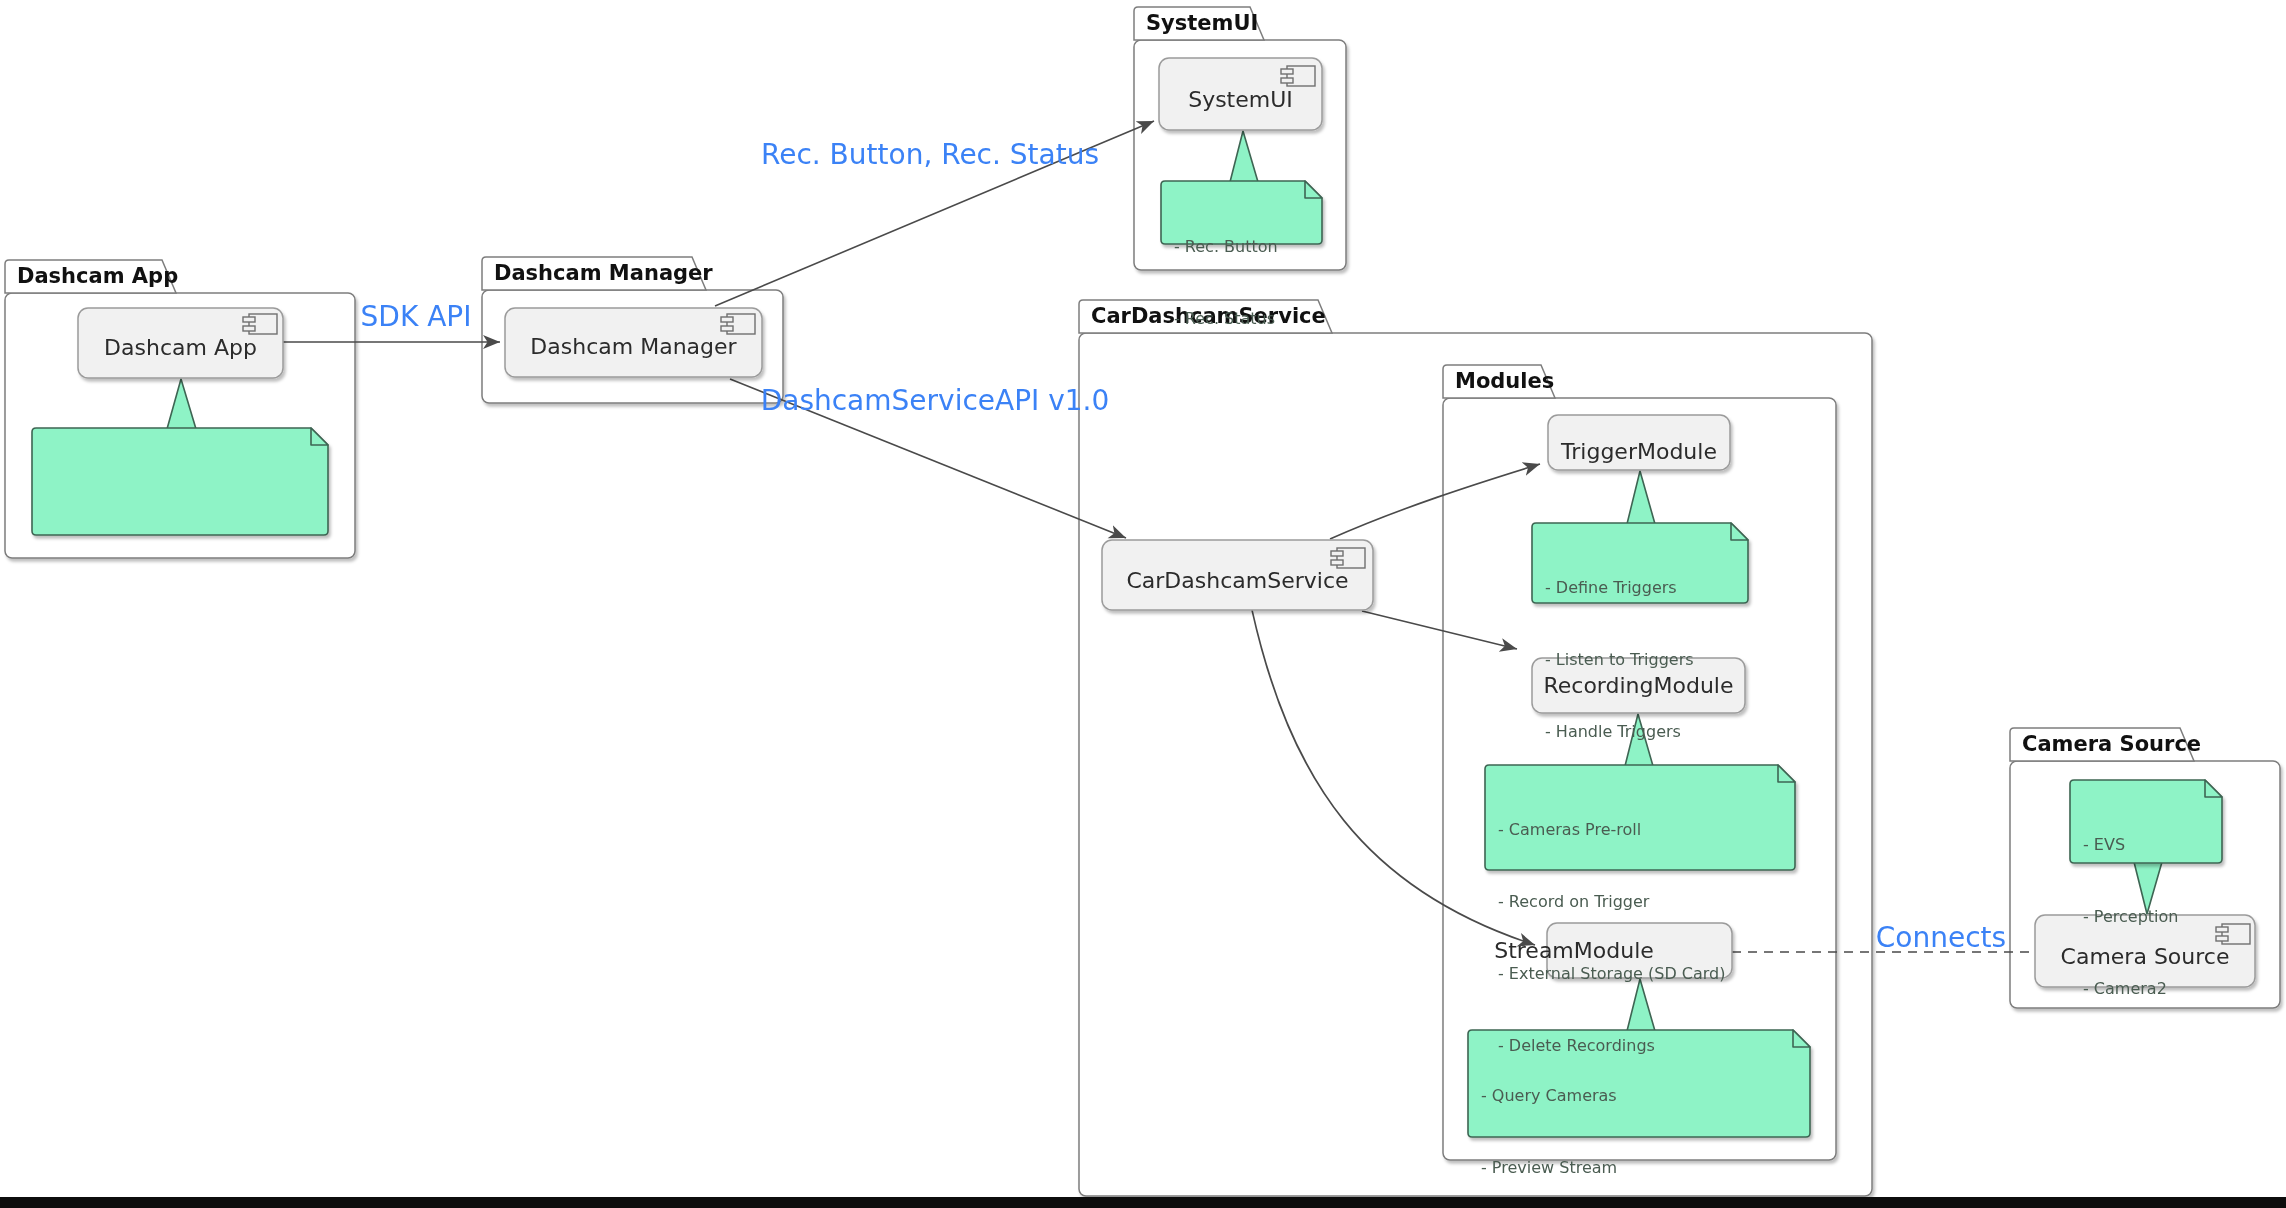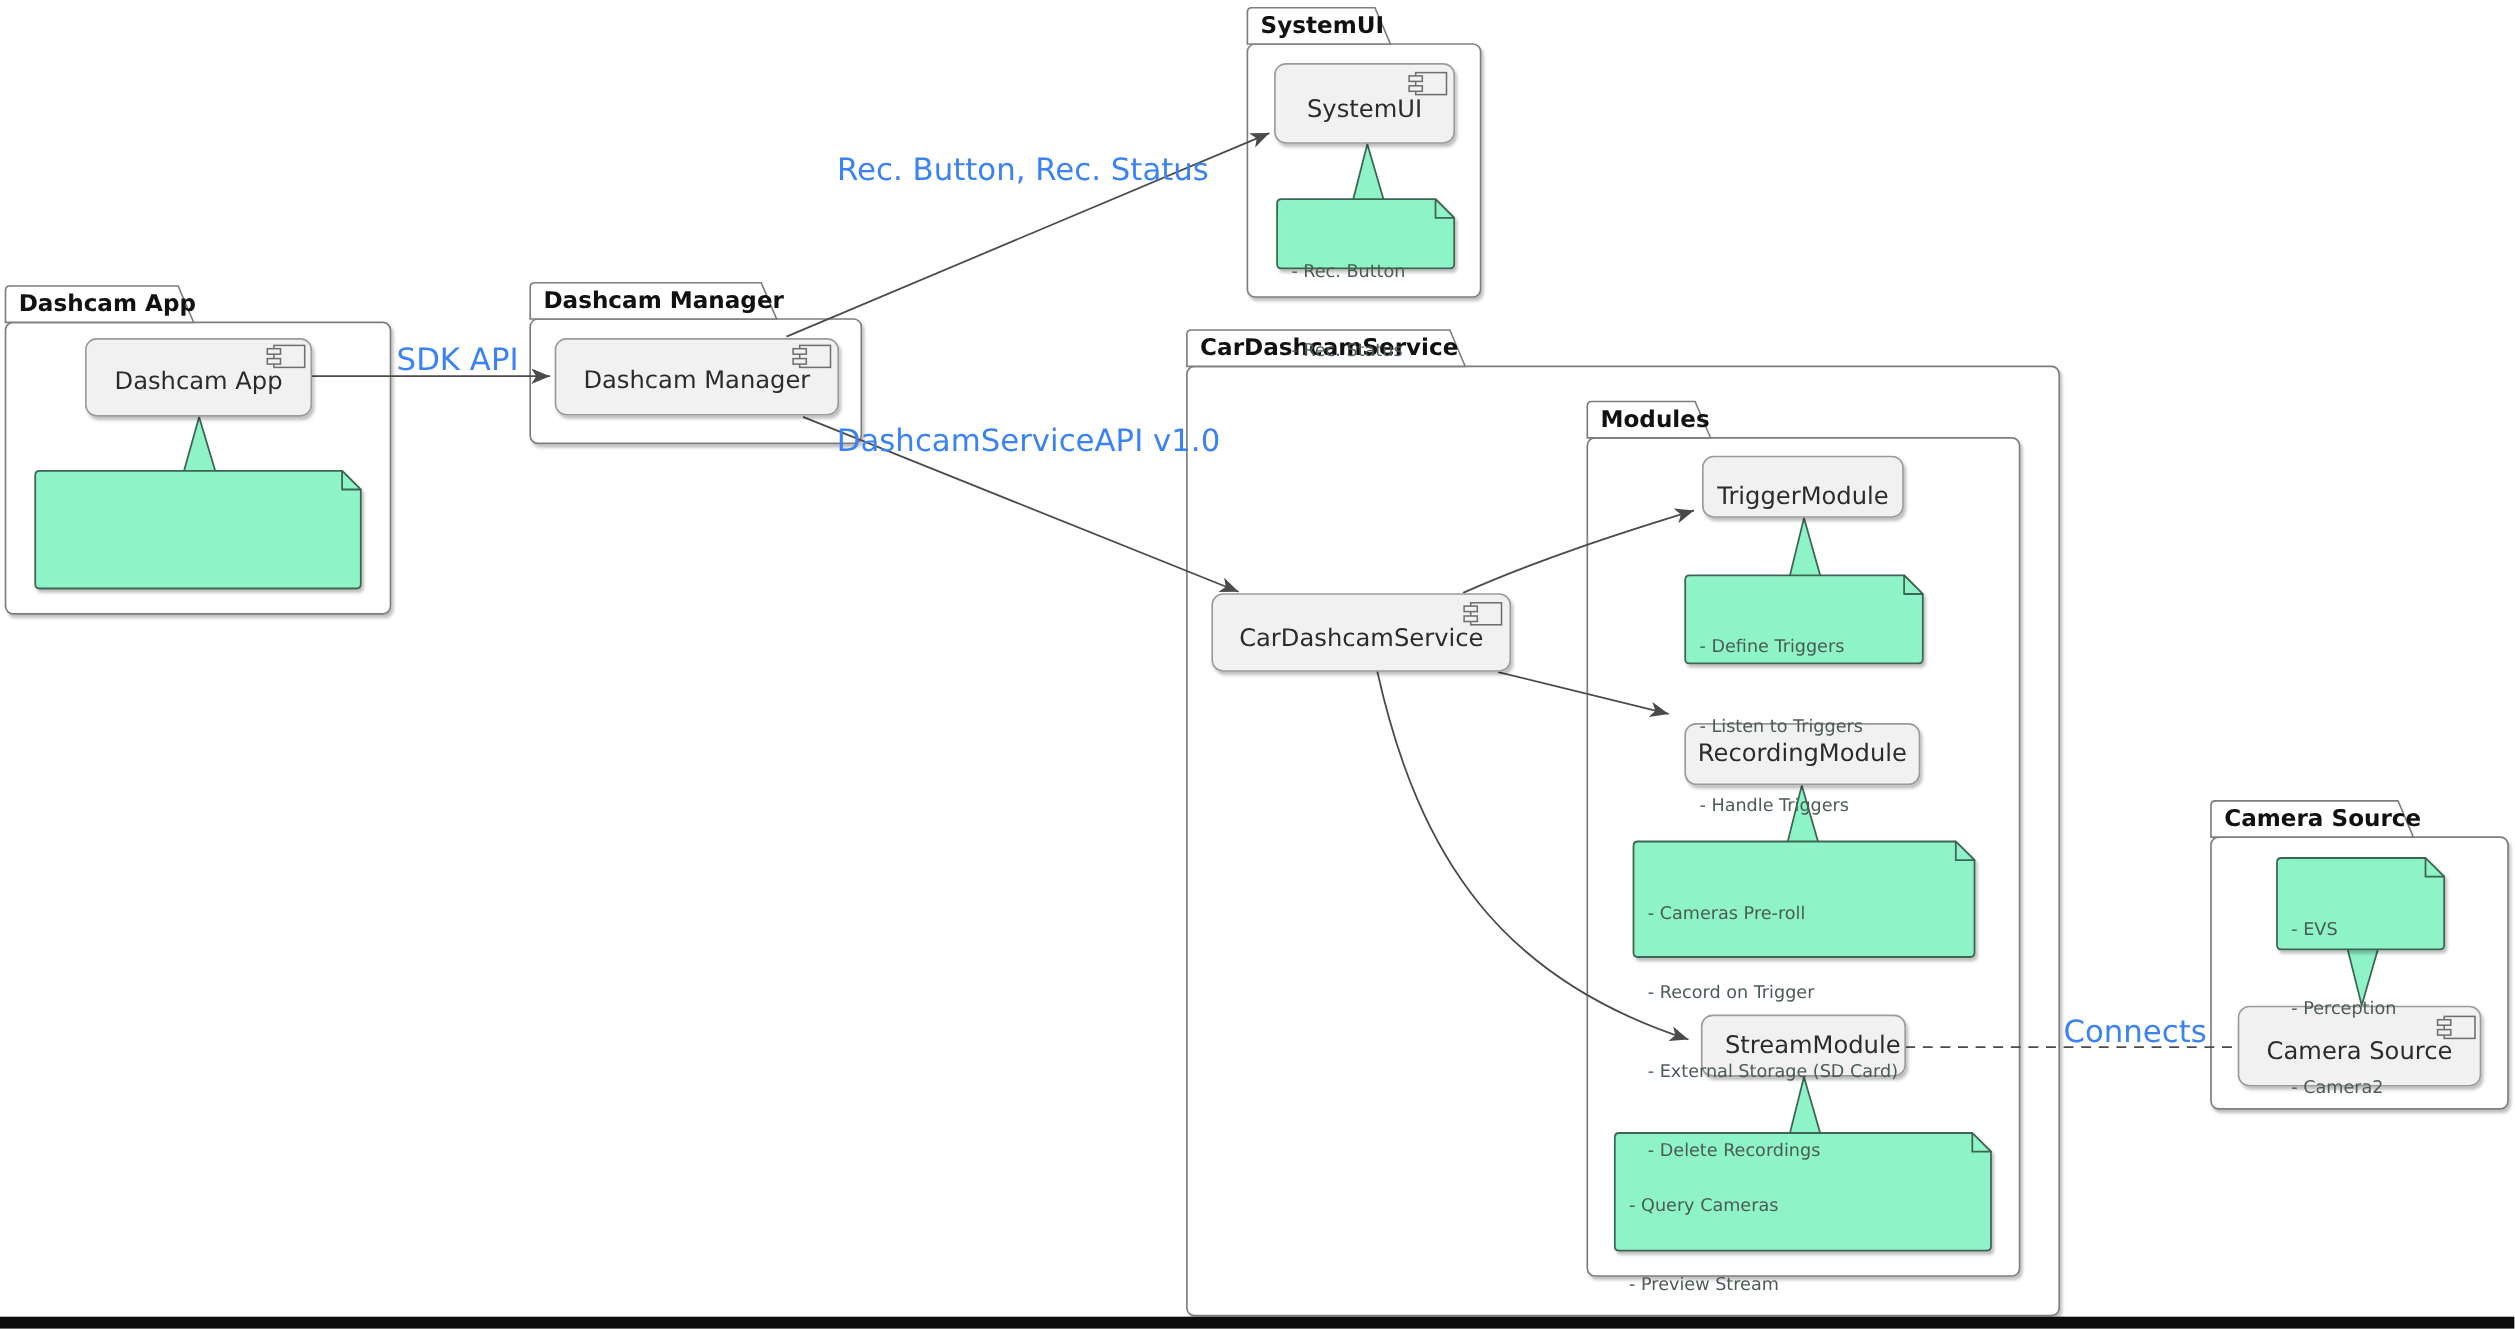--- a/index.html
+++ b/index.html
@@ -163,21 +163,21 @@
   <div class="txt tab-label" style="left:1091px;top:300px">CarDashcamService</div>
   <div class="txt tab-label" style="left:1455px;top:365px">Modules</div>
   <div class="txt tab-label" style="left:2022px;top:728px">Camera Source</div>
 
   <div class="txt comp-label" style="left:78px;top:316px;width:205px;height:62px">Dashcam App</div>
   <div class="txt comp-label" style="left:505px;top:316px;width:257px;height:61px">Dashcam Manager</div>
   <div class="txt comp-label" style="left:1159px;top:68px;width:163px;height:62px">SystemUI</div>
   <div class="txt comp-label" style="left:1102px;top:550px;width:271px;height:60px">CarDashcamService</div>
   <div class="txt comp-label" style="left:1548px;top:415px;width:182px;height:73px">TriggerModule</div>
   <div class="txt comp-label" style="left:1532px;top:658px;width:213px;height:55px">RecordingModule</div>
-  <div class="txt comp-label" style="left:1547px;top:923px;width:202px;height:55px">StreamModule</div>
+  <div class="txt comp-label" style="left:1473px;top:923px;width:202px;height:55px">StreamModule</div>
   <div class="txt comp-label" style="left:2035px;top:925px;width:220px;height:62px">Camera Source</div>
 
   <div class="txt note-text" style="left:1174px;top:187px">
     <div class="note-line">- Rec. Button</div>
     <div class="note-line">- Rec. Status</div>
   </div>
   <div class="txt note-text" style="left:1545px;top:528px">
     <div class="note-line">- Define Triggers</div>
     <div class="note-line">- Listen to Triggers</div>
     <div class="note-line">- Handle Triggers</div>
@@ -193,18 +193,18 @@
     <div class="note-line">- Preview Stream</div>
     
     
   </div>
   <div class="txt note-text" style="left:2083px;top:785px">
     <div class="note-line">- EVS</div>
     <div class="note-line">- Perception</div>
     <div class="note-line">- Camera2</div>
   </div>
 
-  <div class="txt edge-label" style="left:416px;top:310px">SDK API</div>
+  <div class="txt edge-label" style="left:416px;top:300px">SDK API</div>
   <div class="txt edge-label" style="left:930px;top:138px">Rec. Button, Rec. Status</div>
   <div class="txt edge-label" style="left:935px;top:384px">DashcamServiceAPI v1.0</div>
   <div class="txt edge-label" style="left:1941px;top:921px">Connects</div>
 
 </div>
 
 </body></html>

